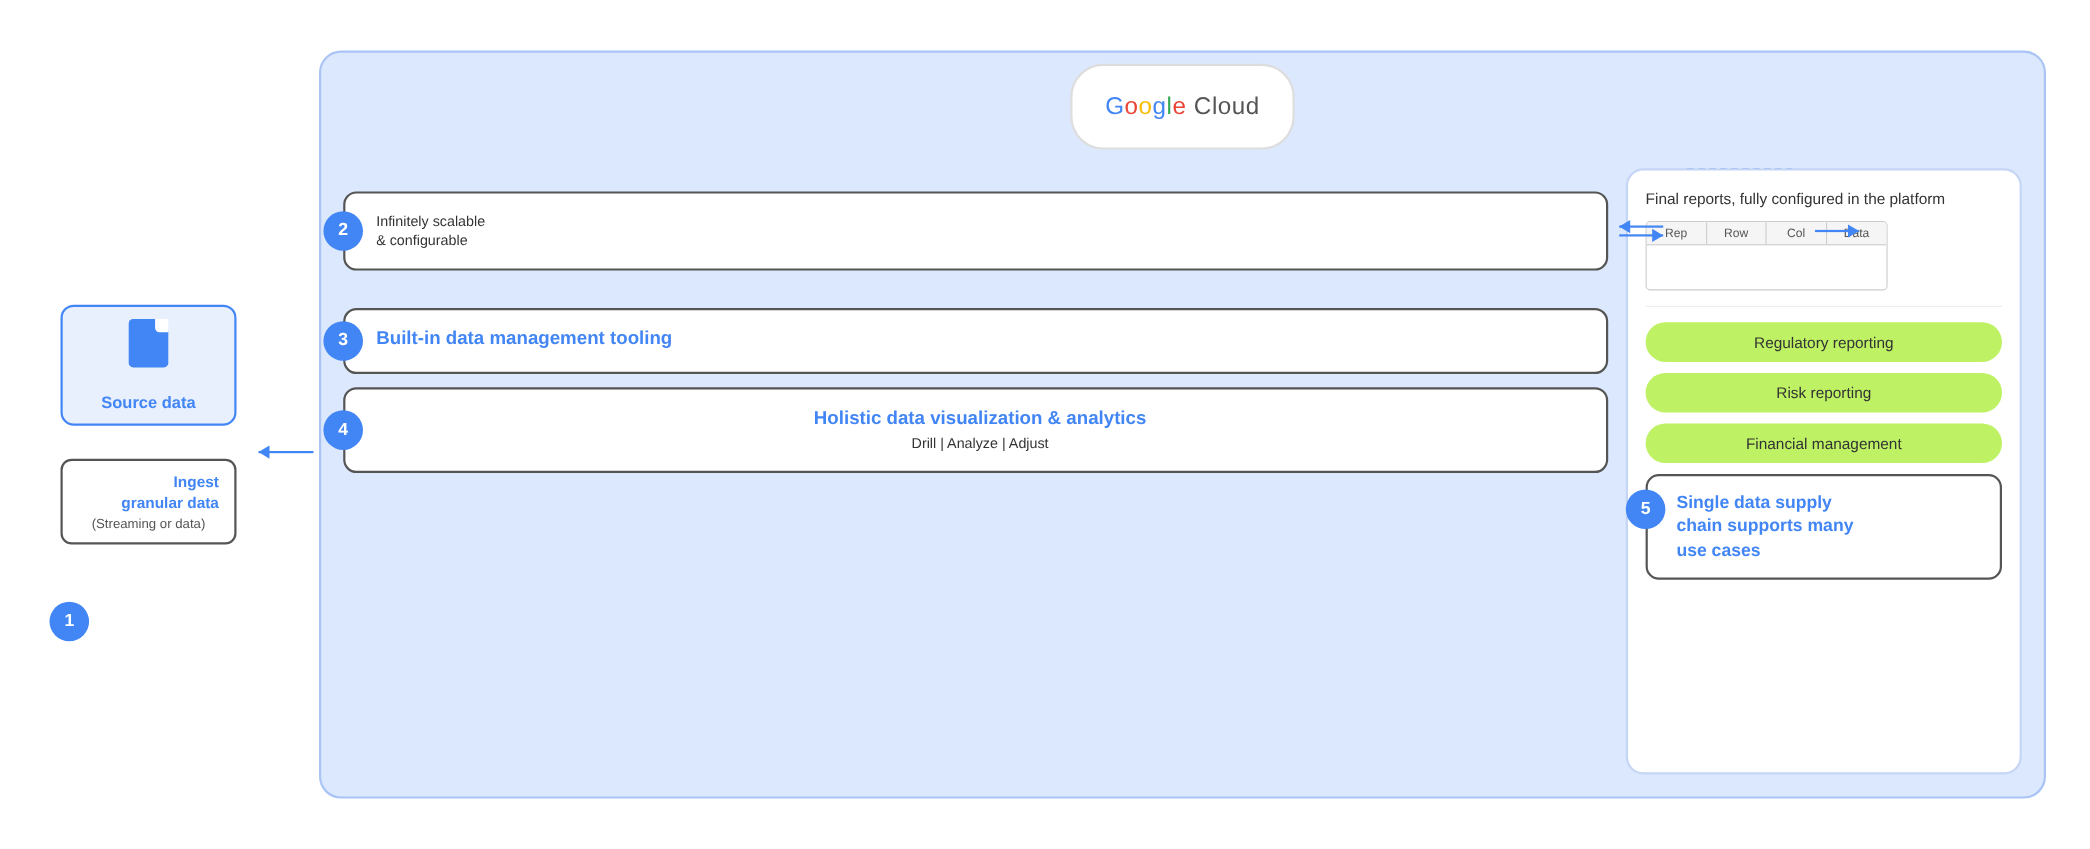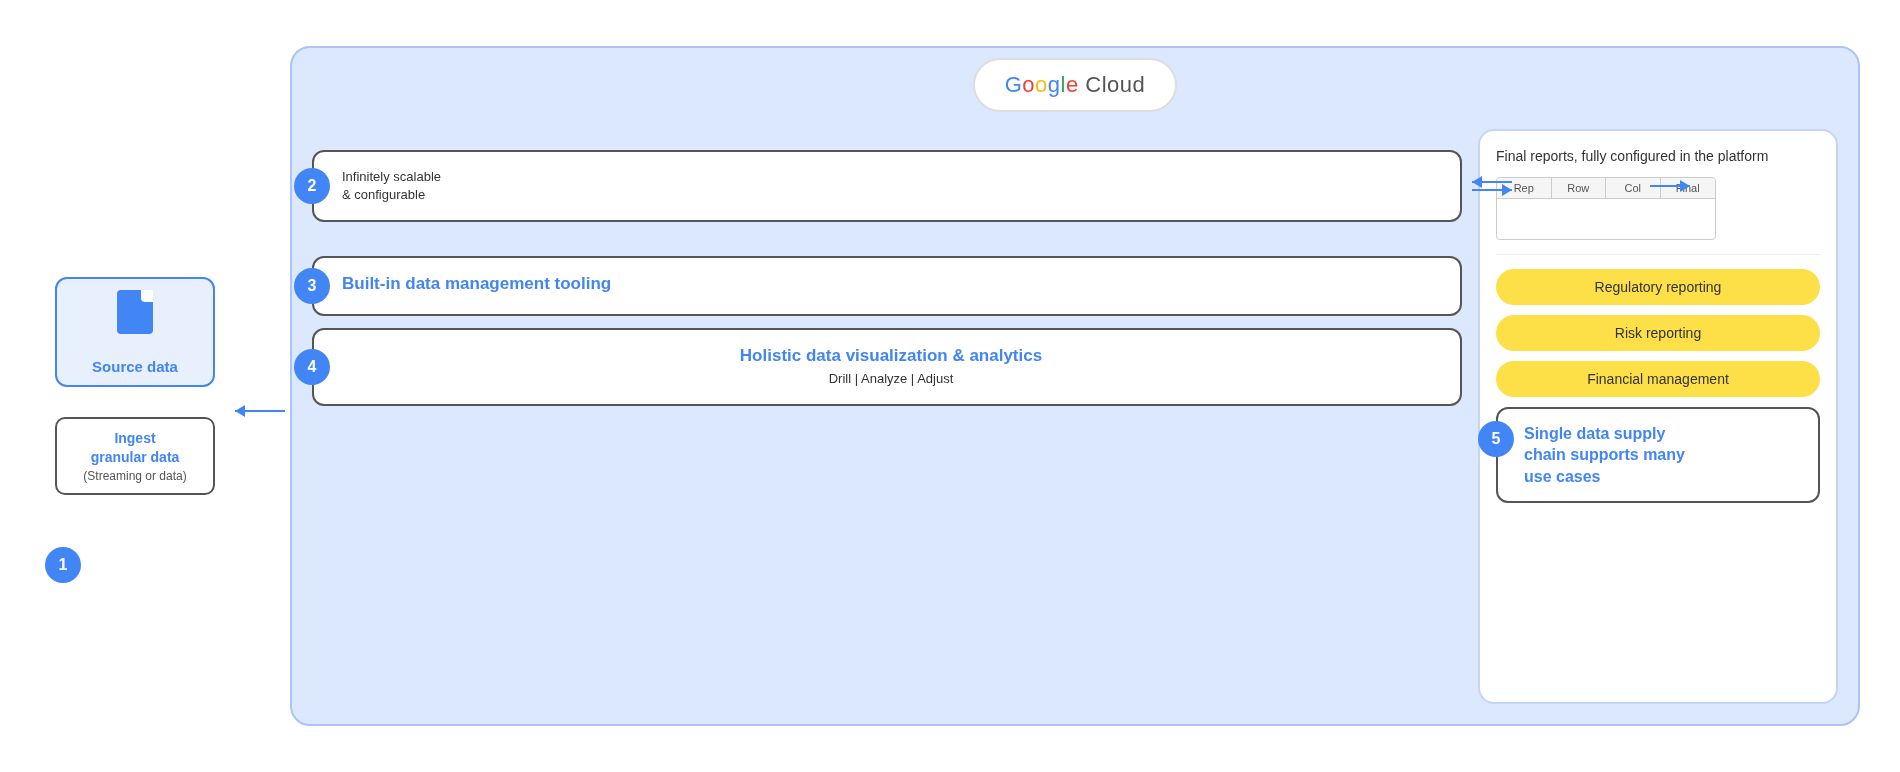--- a/index.html
+++ b/index.html
@@ -99,20 +99,21 @@
       text-align: center;
       background: white;
       margin-top: 10px;
     }
 
     .ingest-label {
       color: #4285f4;
       font-weight: 700;
       font-size: 14px;
       line-height: 1.3;
+      text-align: right;
     }
 
     .ingest-sublabel {
       color: #555;
       font-size: 12px;
       margin-top: 3px;
     }
 
     
     .main-cloud-box {
@@ -126,21 +127,21 @@
       align-items: center;
       padding: 10px 20px 20px 20px;
       position: relative;
       gap: 12px;
     }
 
     .google-cloud-badge {
       background: white;
       border: 2px solid #ddd;
       border-radius: 30px;
-      padding: 12px 30px;
+      padding: 24px 30px;
       display: flex;
       align-items: center;
       gap: 4px;
       margin-bottom: 5px;
     }
 
     .gc-g { color: #4285f4; }
     .gc-o1 { color: #ea4335; }
     .gc-o2 { color: #fbbc05; }
     .gc-g2 { color: #4285f4; }
@@ -280,21 +281,21 @@
 
     .report-table-cell:last-child {
       border-right: none;
     }
 
     .report-table-rows {
       height: 40px;
     }
 
     .report-tag {
-      background: #fde047;
+      background: #bef264;
       border-radius: 20px;
       padding: 10px 16px;
       color: #333;
       font-size: 14px;
       text-align: center;
     }
 
     .step5-container {
       position: relative;
       display: flex;
@@ -469,21 +470,21 @@
       <div class="right-panel">
 
         <div class="final-reports-title">Final reports, fully
 configured in the platform</div>
 
         <div class="report-table">
           <div class="report-table-header">
             <div class="report-table-cell">Rep</div>
             <div class="report-table-cell">Row</div>
             <div class="report-table-cell">Col</div>
-            <div class="report-table-cell">Final</div>
+            <div class="report-table-cell">Data</div>
           </div>
           <div class="report-table-rows"></div>
         </div>
 
         <div style="height:1px; background:#eee; margin:4px 0;"></div>
 
         <div class="report-tag">Regulatory reporting</div>
         <div class="report-tag">Risk reporting</div>
         <div class="report-tag">Financial management</div>
 

